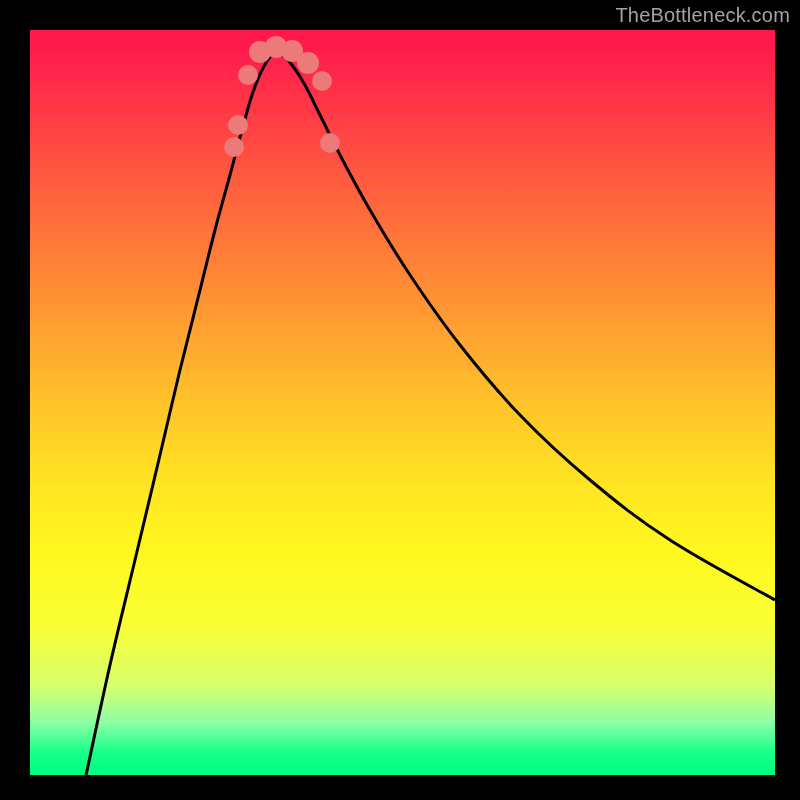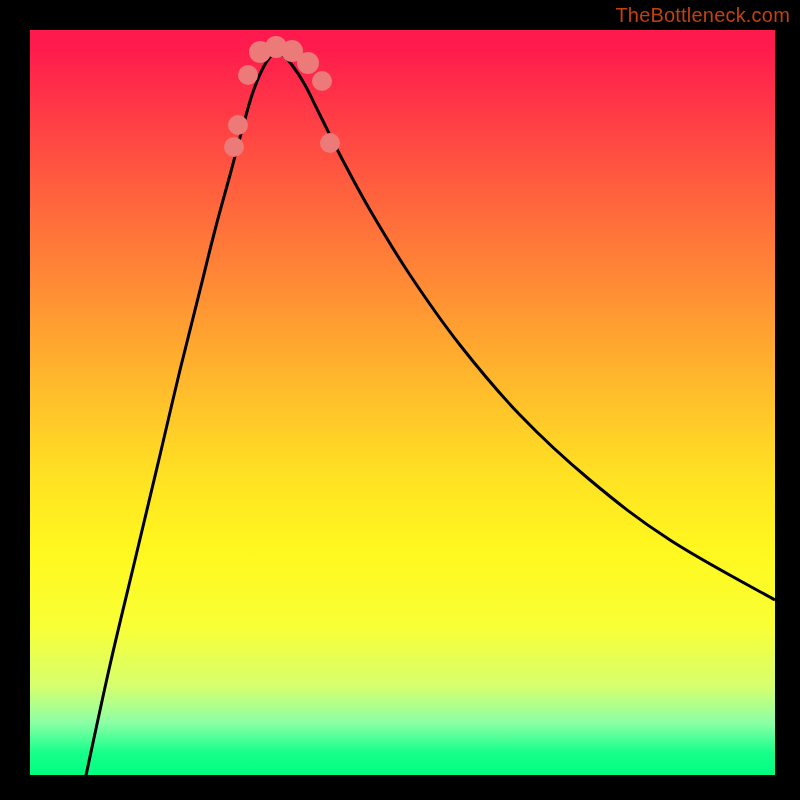--- a/index.html
+++ b/index.html
@@ -40,21 +40,21 @@
       #d7ff6e 88%,
       #8bffa6 93%,
       #17ff8a 97%,
       #00ff7f 100%
     );
   }
   .watermark {
     position: absolute;
     top: 4px;
     right: 10px;
-    color: #c2410c;
+    color: #a3a3a3;
     font-size: 20px;
     font-weight: 500;
     letter-spacing: 0.2px;
   }
   svg.curve {
     position: absolute;
     left: 0;
     top: 0;
     width: 745px;
     height: 745px;

